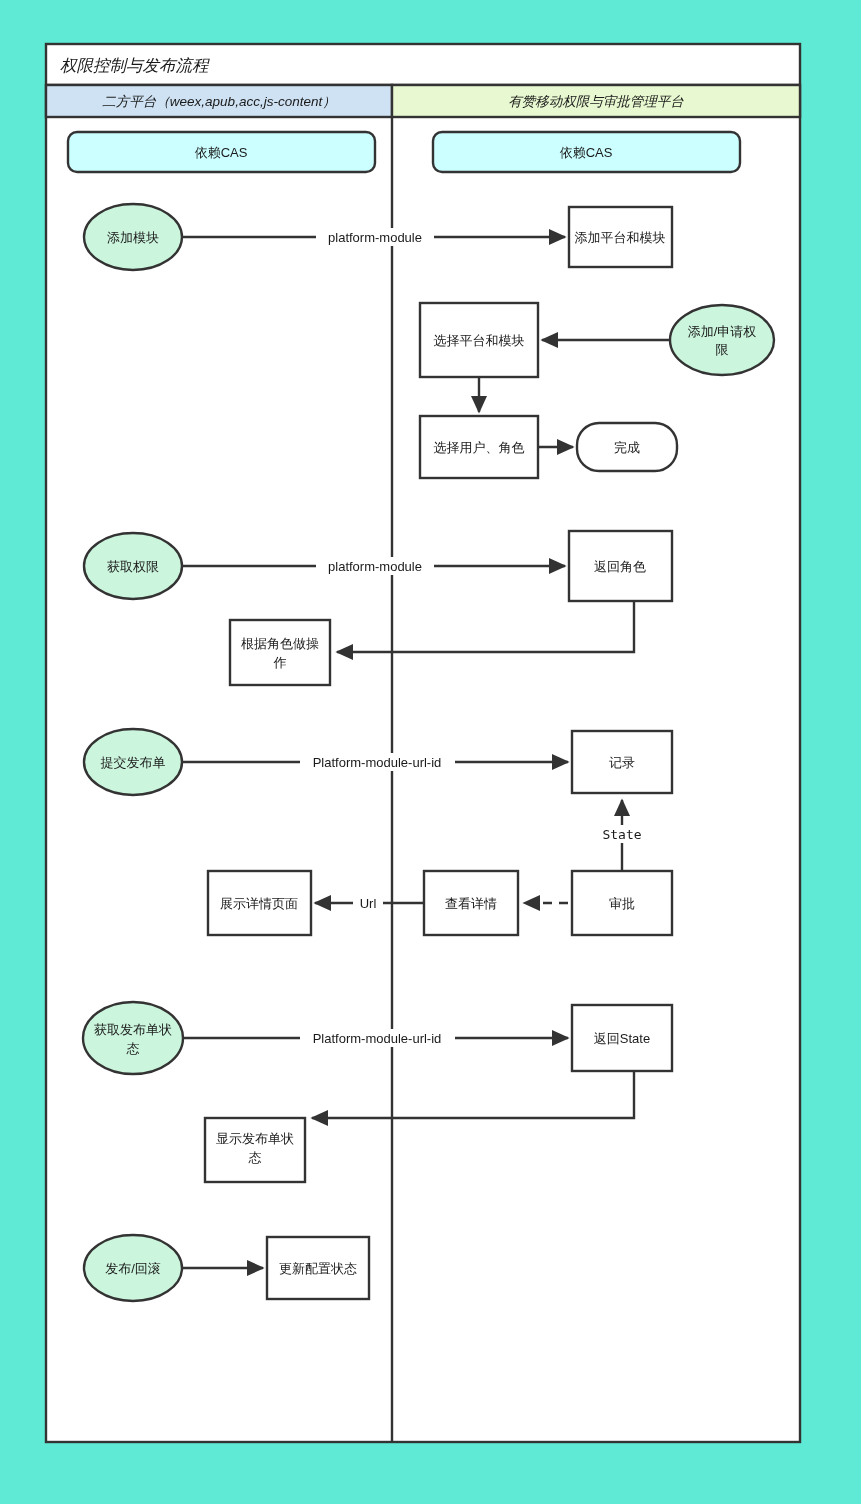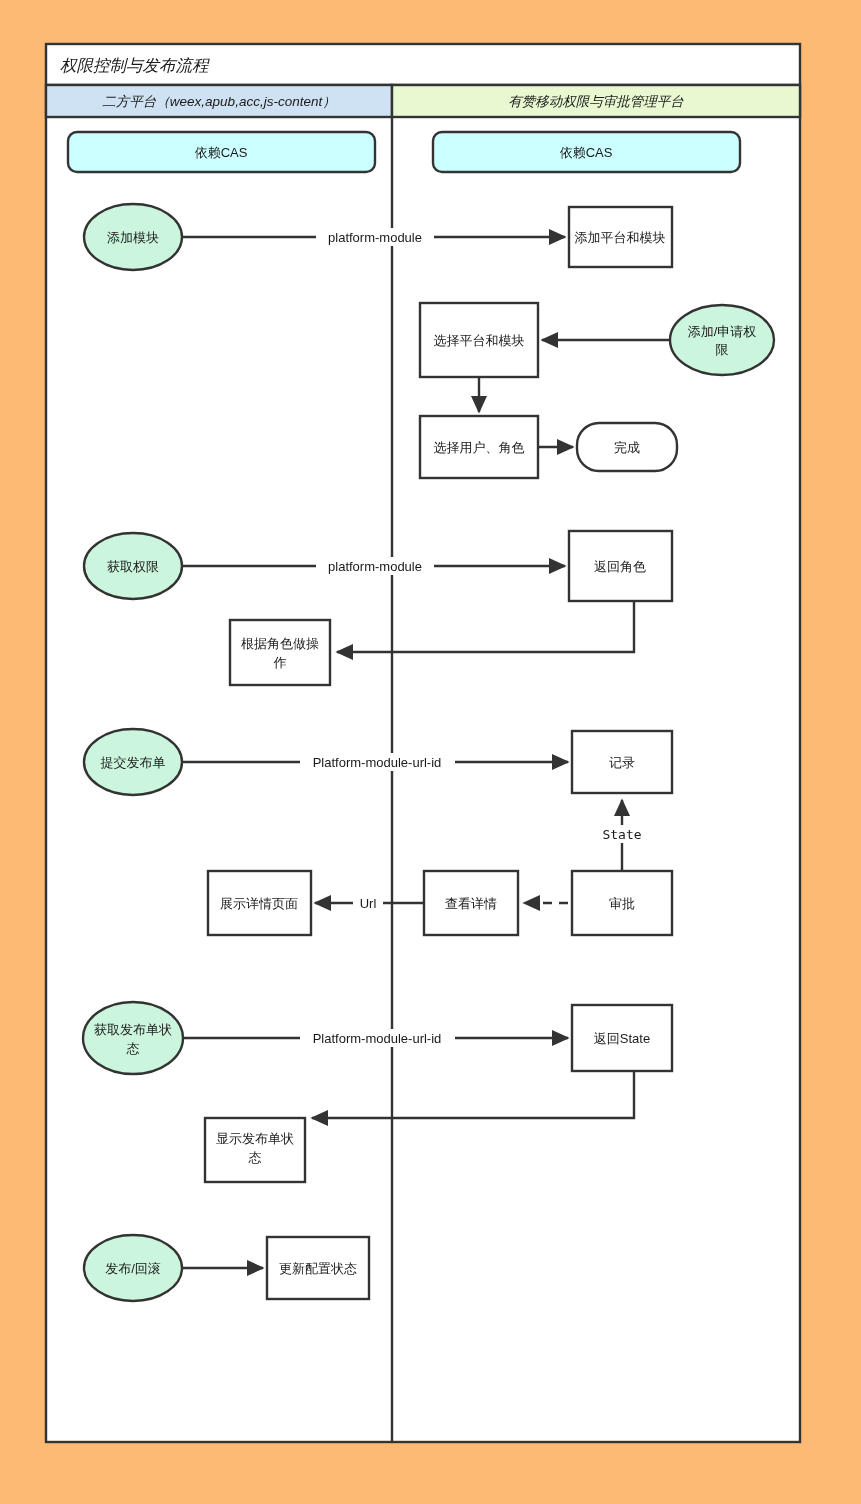--- a/index.html
+++ b/index.html
@@ -10,21 +10,21 @@
   body {
     width: 861px;
     height: 1504px;
     font-family: "Liberation Sans", sans-serif;
     overflow: hidden;
   }
   #stage {
     position: relative;
     width: 861px;
     height: 1504px;
-    background: #fdba74;
+    background: #5eead4;
   }
   svg.layer {
     position: absolute;
     left: 0;
     top: 0;
     width: 861px;
     height: 1504px;
   }
   .frame-rect {
     fill: #ffffff;

